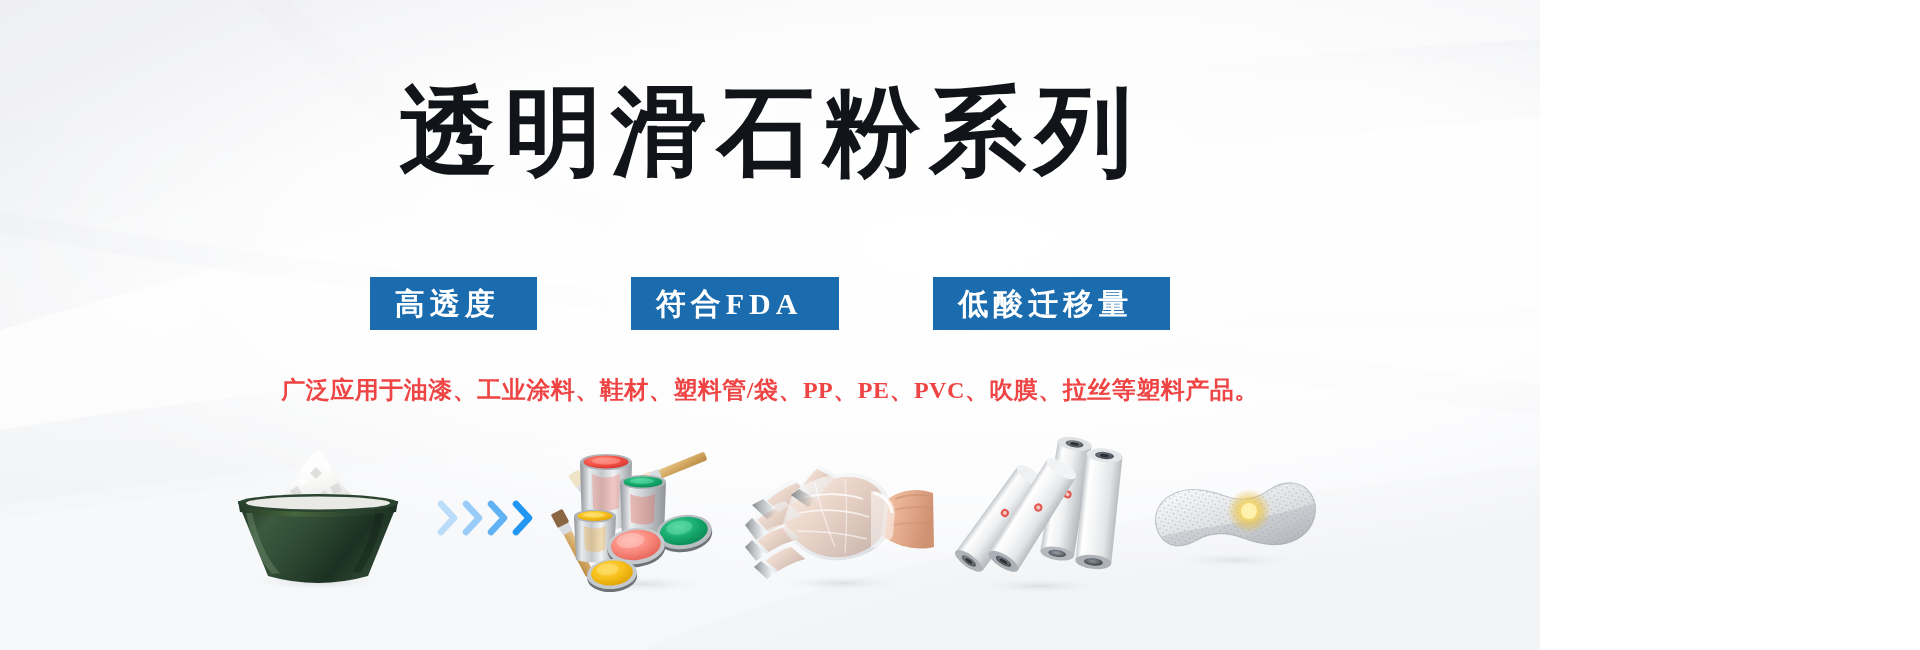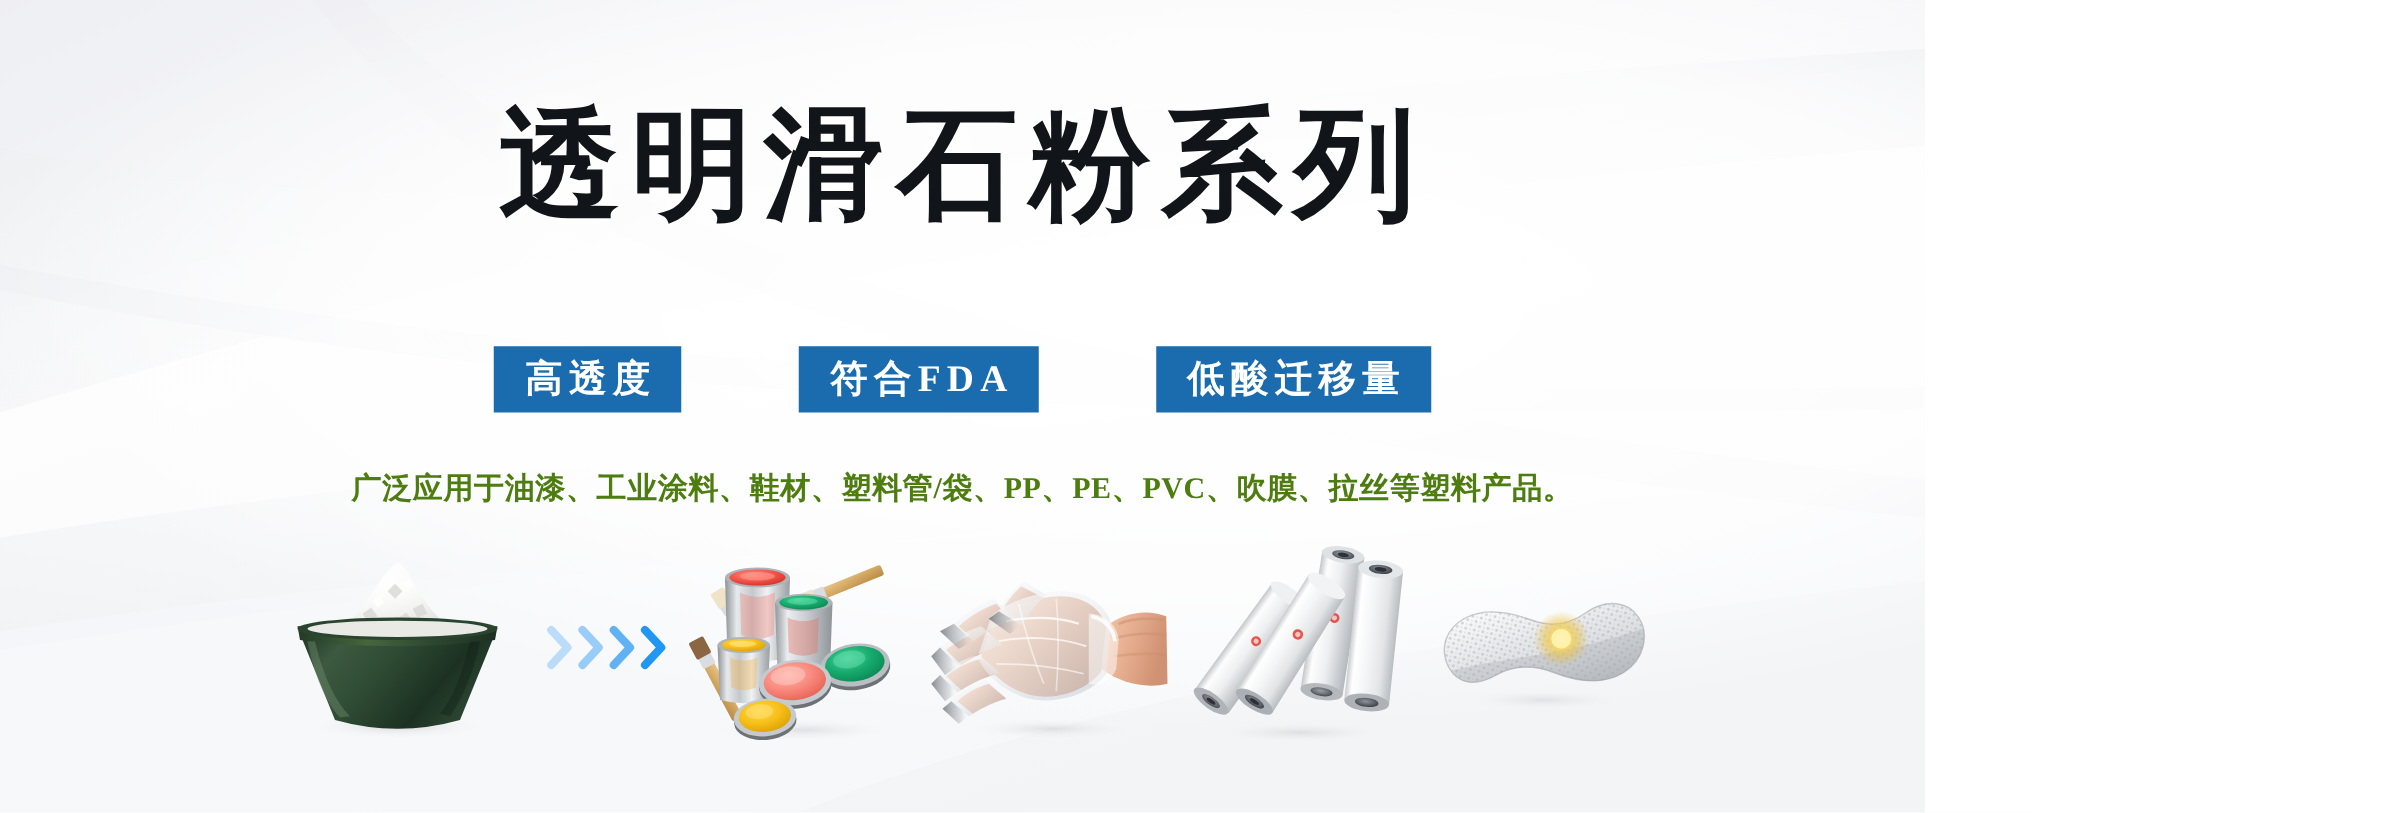--- a/index.html
+++ b/index.html
@@ -48,37 +48,37 @@
   }
   .badge{
     background:#1a6cae;
     color:#ffffff;
     font-family:"Liberation Serif","DejaVu Serif",serif;
     font-weight:700;
     font-size:30px;
     line-height:53px;
     height:53px;
     letter-spacing:5px;
-    padding:0 20px 0 25px;
+    padding:0 37px 0 25px;
     box-sizing:border-box;
     white-space:nowrap;
     text-align:center;
   }
 
   
   #subtitle{
     position:absolute;
     top:374px;
     left:0;right:0;
     text-align:center;
     font-family:"Liberation Serif","DejaVu Serif",serif;
     font-weight:700;
     font-size:24px;
     letter-spacing:.5px;
-    color:#4d7c0f;
+    color:#ef4444;
     white-space:nowrap;
   }
 
   
   #strip{
     position:absolute;
     top:425px;
     left:0;right:0;
     height:185px;
     display:flex;

